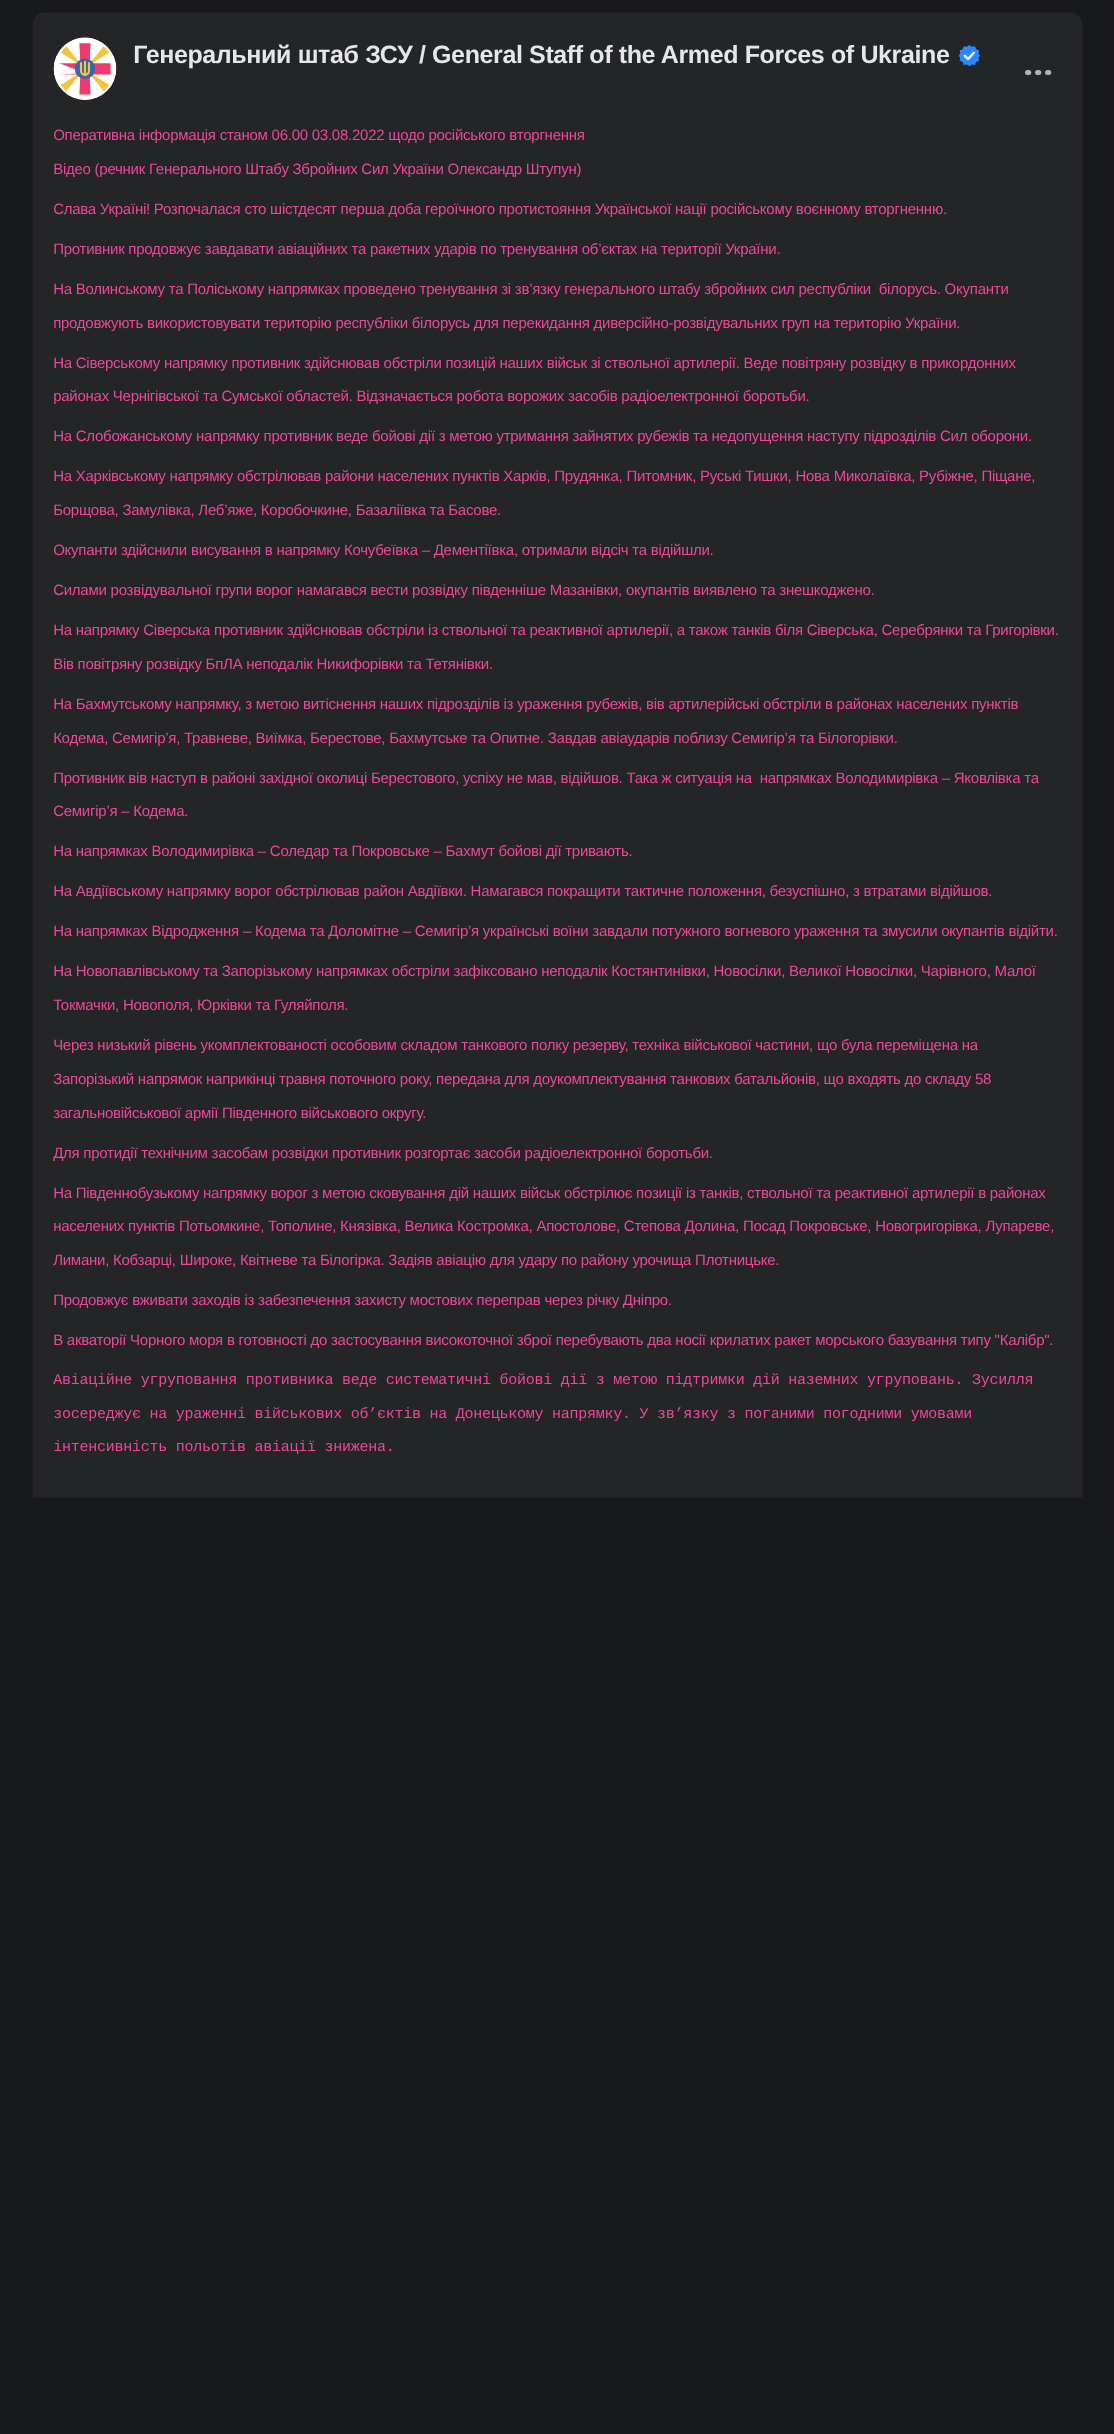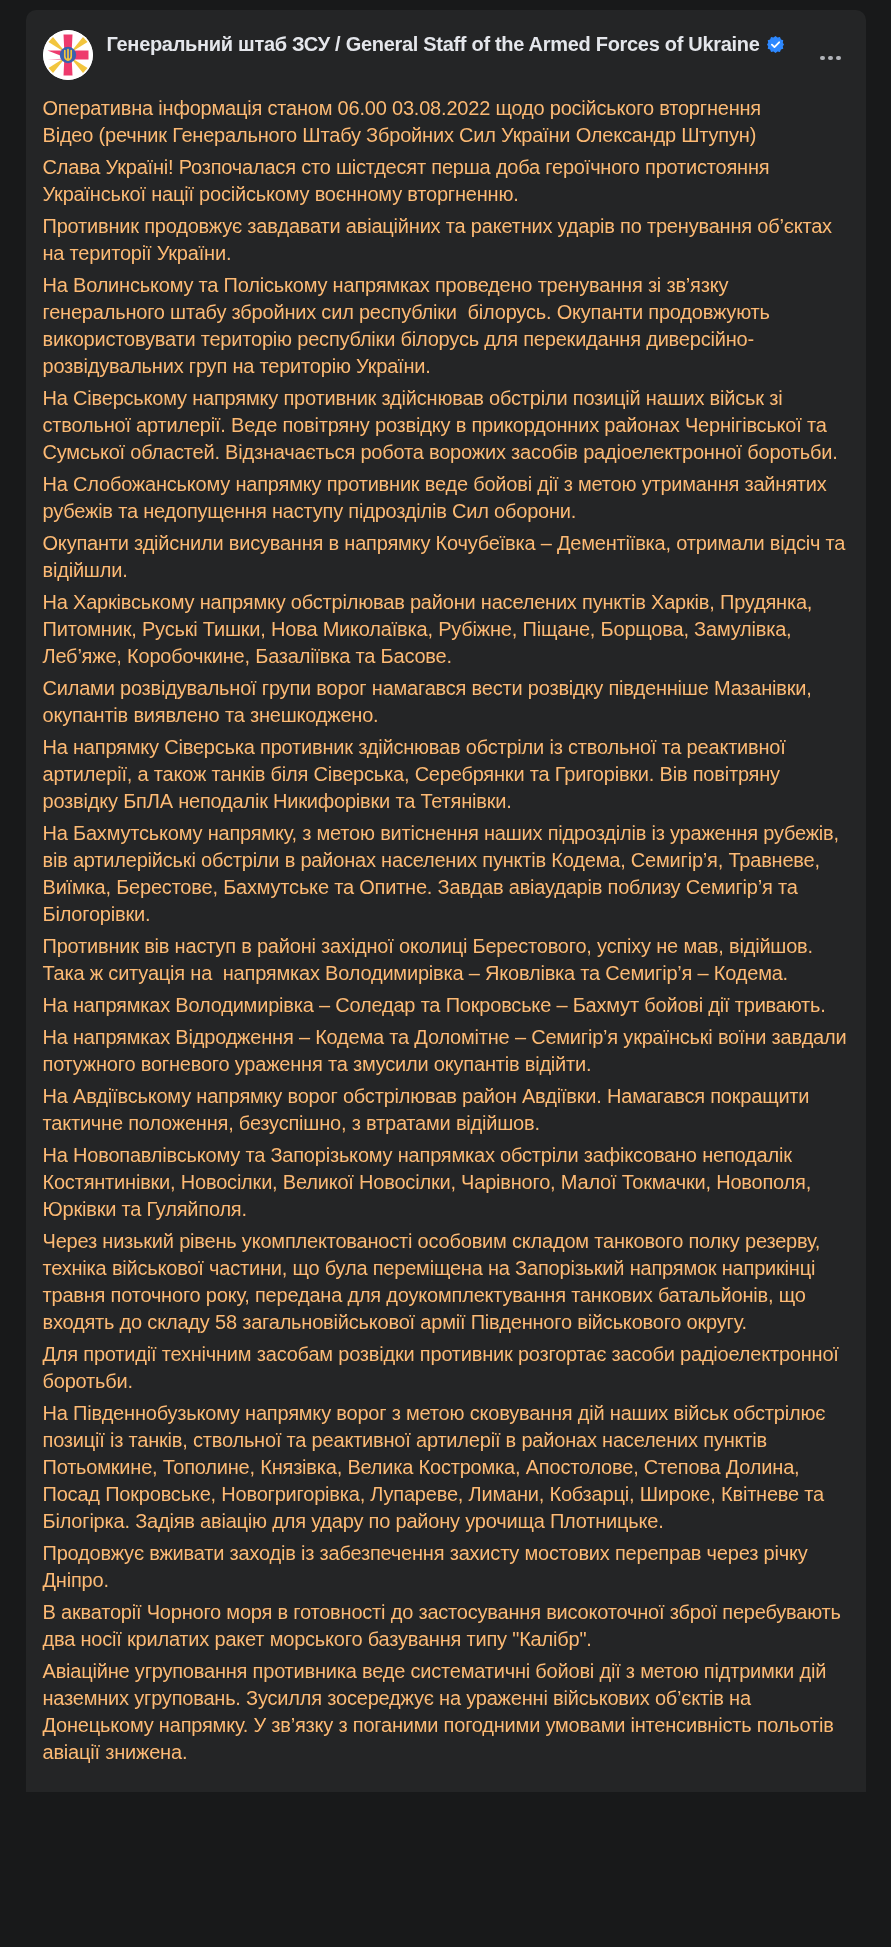--- a/index.html
+++ b/index.html
@@ -45,27 +45,27 @@
     display: flex; align-items: center; justify-content: center;
     gap: 3.5px; cursor: pointer; flex: 0 0 36px;
   }
   .more-button i {
     width: 4.5px; height: 4.5px; border-radius: 50%;
     background: #b0b3b8; display: block;
   }
   .post-body { margin-top: 15px; }
   .post-paragraph {
     margin: 0 0 5px 0;
-    color: #fdba74;
-    font-size: 20px;
+    color: #ec4899;
+    font-size: 12px;
     line-height: 27px;
     letter-spacing: -0.2px;
     white-space: pre-wrap;
   }
-  .post-paragraph:last-child { margin-bottom: 0; }
+  .post-paragraph:last-child { margin-bottom: 0; font-family: Liberation Mono, monospace; }
 </style>
 </head>
 <body>
 
 <div class="page">
   <article class="post-card">
 
     <header class="post-header">
       <div class="avatar">
         <svg width="50" height="50" viewBox="0 0 50 50">
@@ -107,29 +107,29 @@
     </header>
 
     <div class="post-body">
         <p class="post-paragraph">Оперативна інформація станом 06.00 03.08.2022 щодо російського вторгнення
 Відео (речник Генерального Штабу Збройних Сил України Олександр Штупун)</p>
         <p class="post-paragraph">Слава Україні! Розпочалася сто шістдесят перша доба героїчного протистояння Української нації російському воєнному вторгненню.</p>
         <p class="post-paragraph">Противник продовжує завдавати авіаційних та ракетних ударів по тренування об’єктах на території України.</p>
         <p class="post-paragraph">На Волинському та Поліському напрямках проведено тренування зі зв’язку генерального штабу збройних сил республіки  білорусь. Окупанти продовжують використовувати територію республіки білорусь для перекидання диверсійно-розвідувальних груп на територію України.</p>
         <p class="post-paragraph">На Сіверському напрямку противник здійснював обстріли позицій наших військ зі ствольної артилерії. Веде повітряну розвідку в прикордонних районах Чернігівської та Сумської областей. Відзначається робота ворожих засобів радіоелектронної боротьби.</p>
         <p class="post-paragraph">На Слобожанському напрямку противник веде бойові дії з метою утримання зайнятих рубежів та недопущення наступу підрозділів Сил оборони.</p>
+        <p class="post-paragraph">На Харківському напрямку обстрілював райони населених пунктів Харків, Прудянка, Питомник, Руські Тишки, Нова Миколаївка, Рубіжне, Піщане, Борщова, Замулівка, Леб’яже, Коробочкине, Базаліївка та Басове.</p>
         <p class="post-paragraph">Окупанти здійснили висування в напрямку Кочубеївка – Дементіївка, отримали відсіч та відійшли.</p>
-        <p class="post-paragraph">На Харківському напрямку обстрілював райони населених пунктів Харків, Прудянка, Питомник, Руські Тишки, Нова Миколаївка, Рубіжне, Піщане, Борщова, Замулівка, Леб’яже, Коробочкине, Базаліївка та Басове.</p>
         <p class="post-paragraph">Силами розвідувальної групи ворог намагався вести розвідку південніше Мазанівки, окупантів виявлено та знешкоджено.</p>
         <p class="post-paragraph">На напрямку Сіверська противник здійснював обстріли із ствольної та реактивної артилерії, а також танків біля Сіверська, Серебрянки та Григорівки. Вів повітряну розвідку БпЛА неподалік Никифорівки та Тетянівки.</p>
         <p class="post-paragraph">На Бахмутському напрямку, з метою витіснення наших підрозділів із ураження рубежів, вів артилерійські обстріли в районах населених пунктів Кодема, Семигір’я, Травневе, Виїмка, Берестове, Бахмутське та Опитне. Завдав авіаударів поблизу Семигір’я та Білогорівки.</p>
         <p class="post-paragraph">Противник вів наступ в районі західної околиці Берестового, успіху не мав, відійшов. Така ж ситуація на  напрямках Володимирівка – Яковлівка та Семигір’я – Кодема.</p>
         <p class="post-paragraph">На напрямках Володимирівка – Соледар та Покровське – Бахмут бойові дії тривають.</p>
+        <p class="post-paragraph">На Авдіївському напрямку ворог обстрілював район Авдіївки. Намагався покращити тактичне положення, безуспішно, з втратами відійшов.</p>
         <p class="post-paragraph">На напрямках Відродження – Кодема та Доломітне – Семигір’я українські воїни завдали потужного вогневого ураження та змусили окупантів відійти.</p>
-        <p class="post-paragraph">На Авдіївському напрямку ворог обстрілював район Авдіївки. Намагався покращити тактичне положення, безуспішно, з втратами відійшов.</p>
         <p class="post-paragraph">На Новопавлівському та Запорізькому напрямках обстріли зафіксовано неподалік Костянтинівки, Новосілки, Великої Новосілки, Чарівного, Малої Токмачки, Новополя, Юрківки та Гуляйполя.</p>
         <p class="post-paragraph">Через низький рівень укомплектованості особовим складом танкового полку резерву, техніка військової частини, що була переміщена на Запорізький напрямок наприкінці травня поточного року, передана для доукомплектування танкових батальйонів, що входять до складу 58 загальновійськової армії Південного військового округу.</p>
         <p class="post-paragraph">Для протидії технічним засобам розвідки противник розгортає засоби радіоелектронної боротьби.</p>
         <p class="post-paragraph">На Південнобузькому напрямку ворог з метою сковування дій наших військ обстрілює позиції із танків, ствольної та реактивної артилерії в районах населених пунктів Потьомкине, Тополине, Князівка, Велика Костромка, Апостолове, Степова Долина, Посад Покровське, Новогригорівка, Лупареве, Лимани, Кобзарці, Широке, Квітневе та Білогірка. Задіяв авіацію для удару по району урочища Плотницьке.</p>
         <p class="post-paragraph">Продовжує вживати заходів із забезпечення захисту мостових переправ через річку Дніпро.</p>
         <p class="post-paragraph">В акваторії Чорного моря в готовності до застосування високоточної зброї перебувають два носії крилатих ракет морського базування типу "Калібр".</p>
         <p class="post-paragraph">Авіаційне угруповання противника веде систематичні бойові дії з метою підтримки дій наземних угруповань. Зусилля зосереджує на ураженні військових об’єктів на Донецькому напрямку. У зв’язку з поганими погодними умовами інтенсивність польотів авіації знижена.</p>
       </div>
 
   </article>

